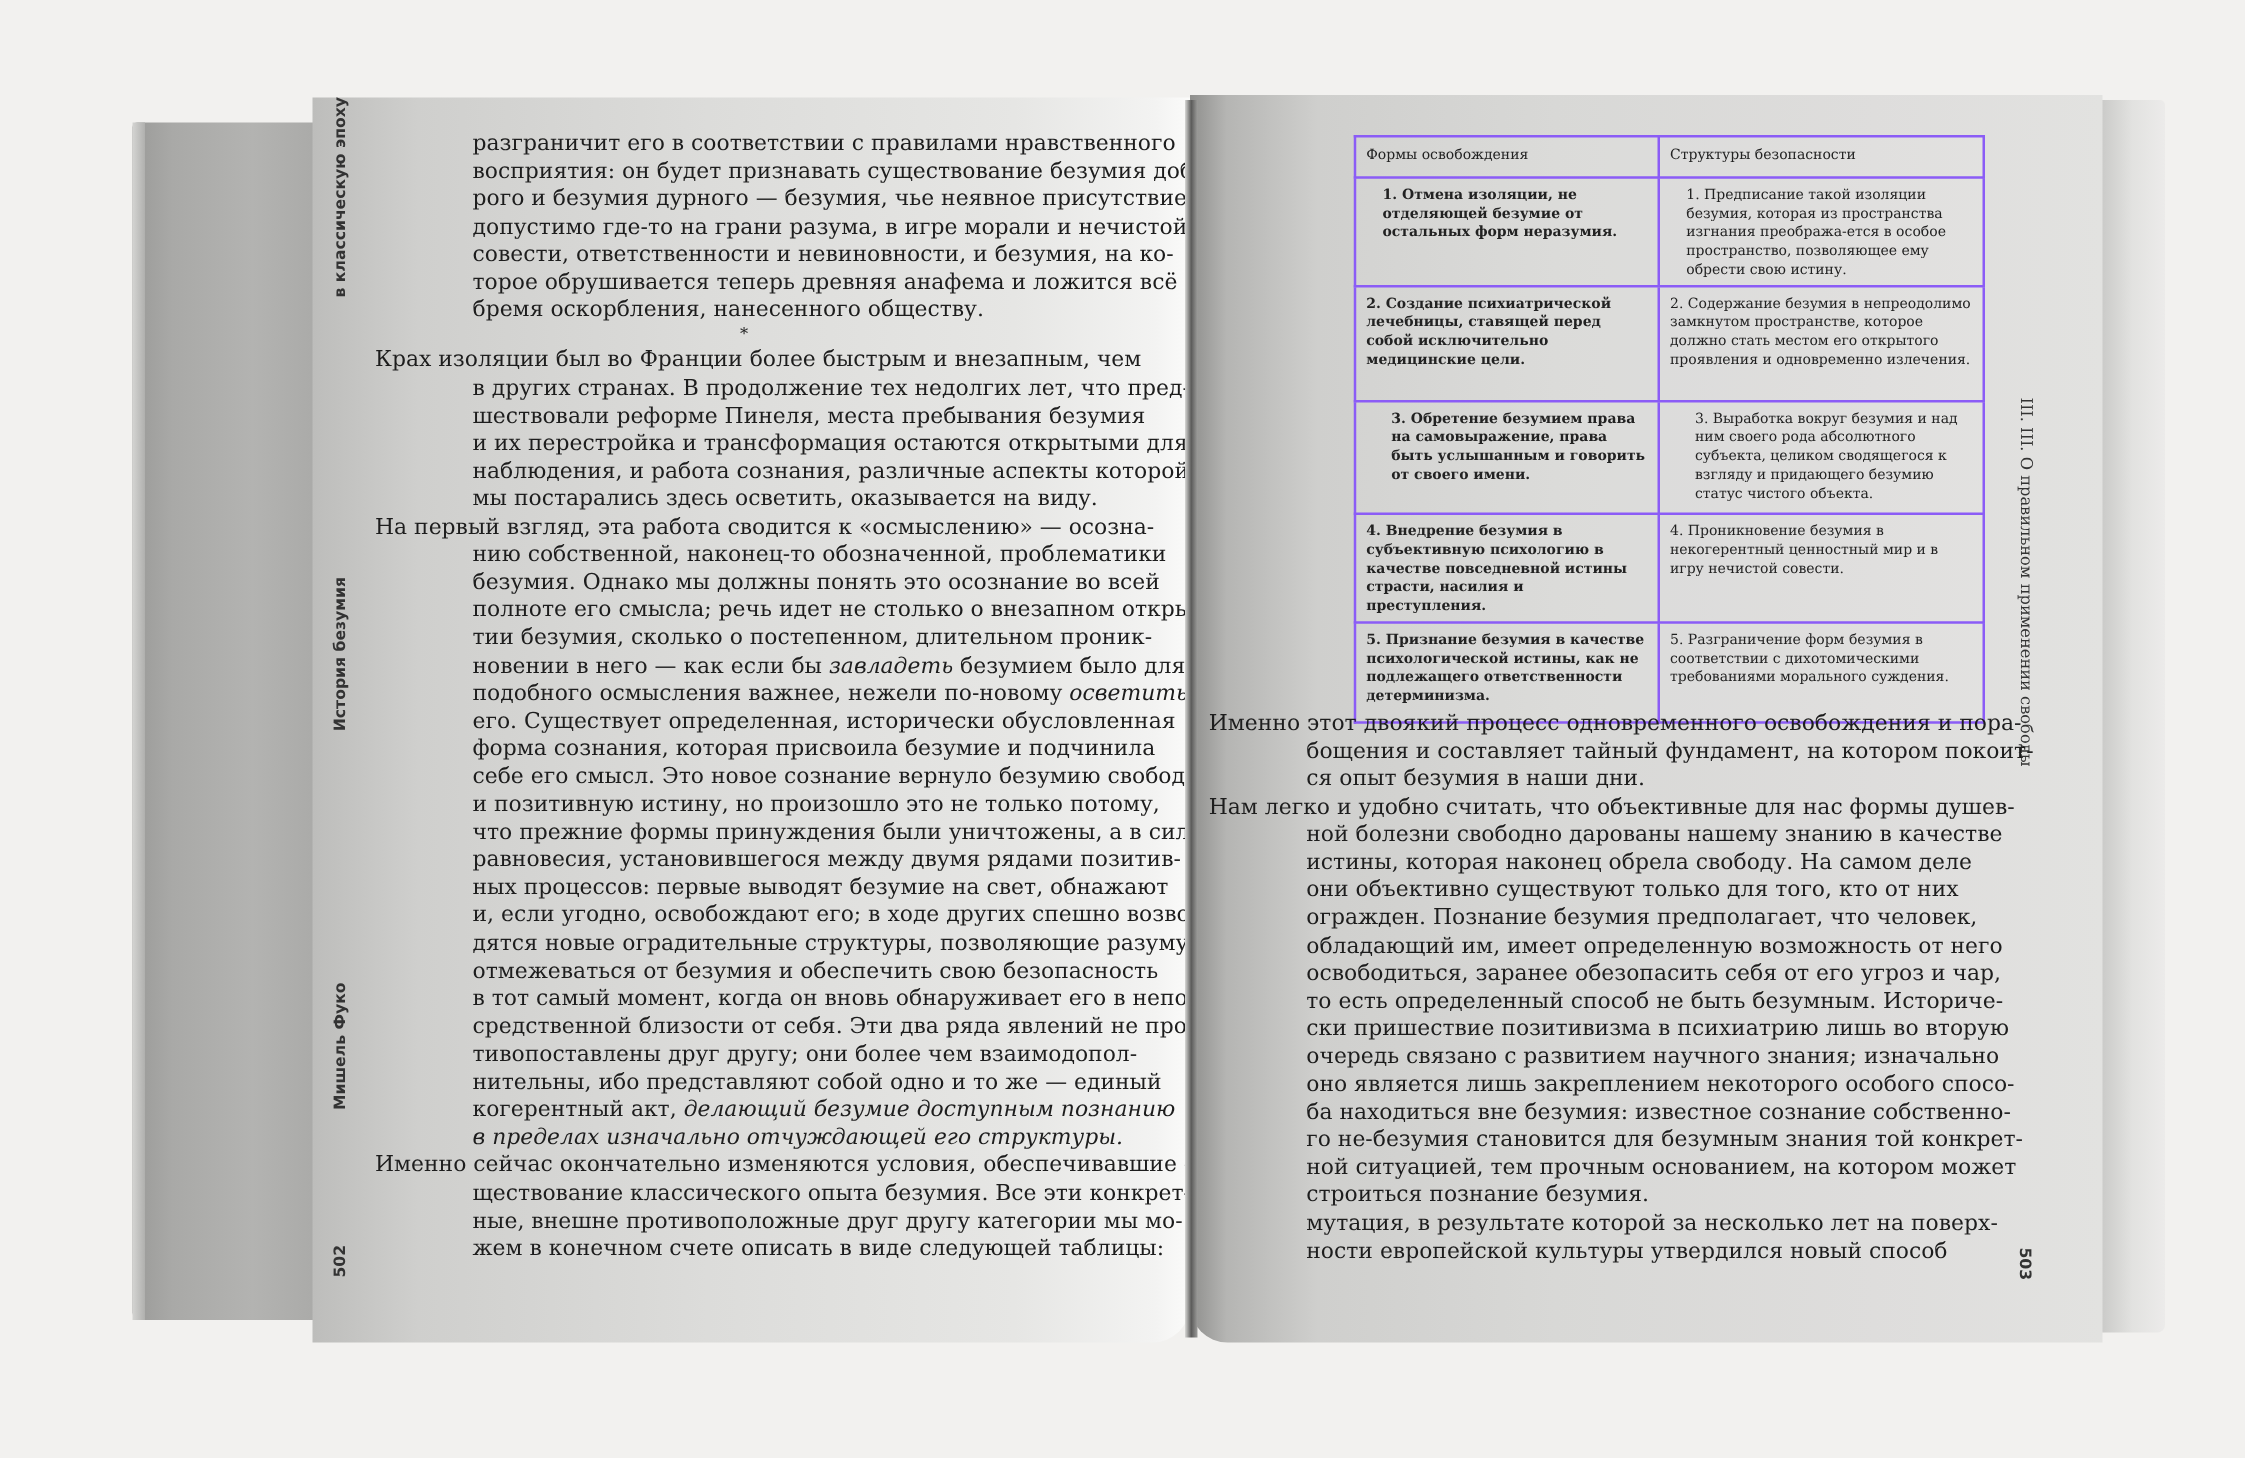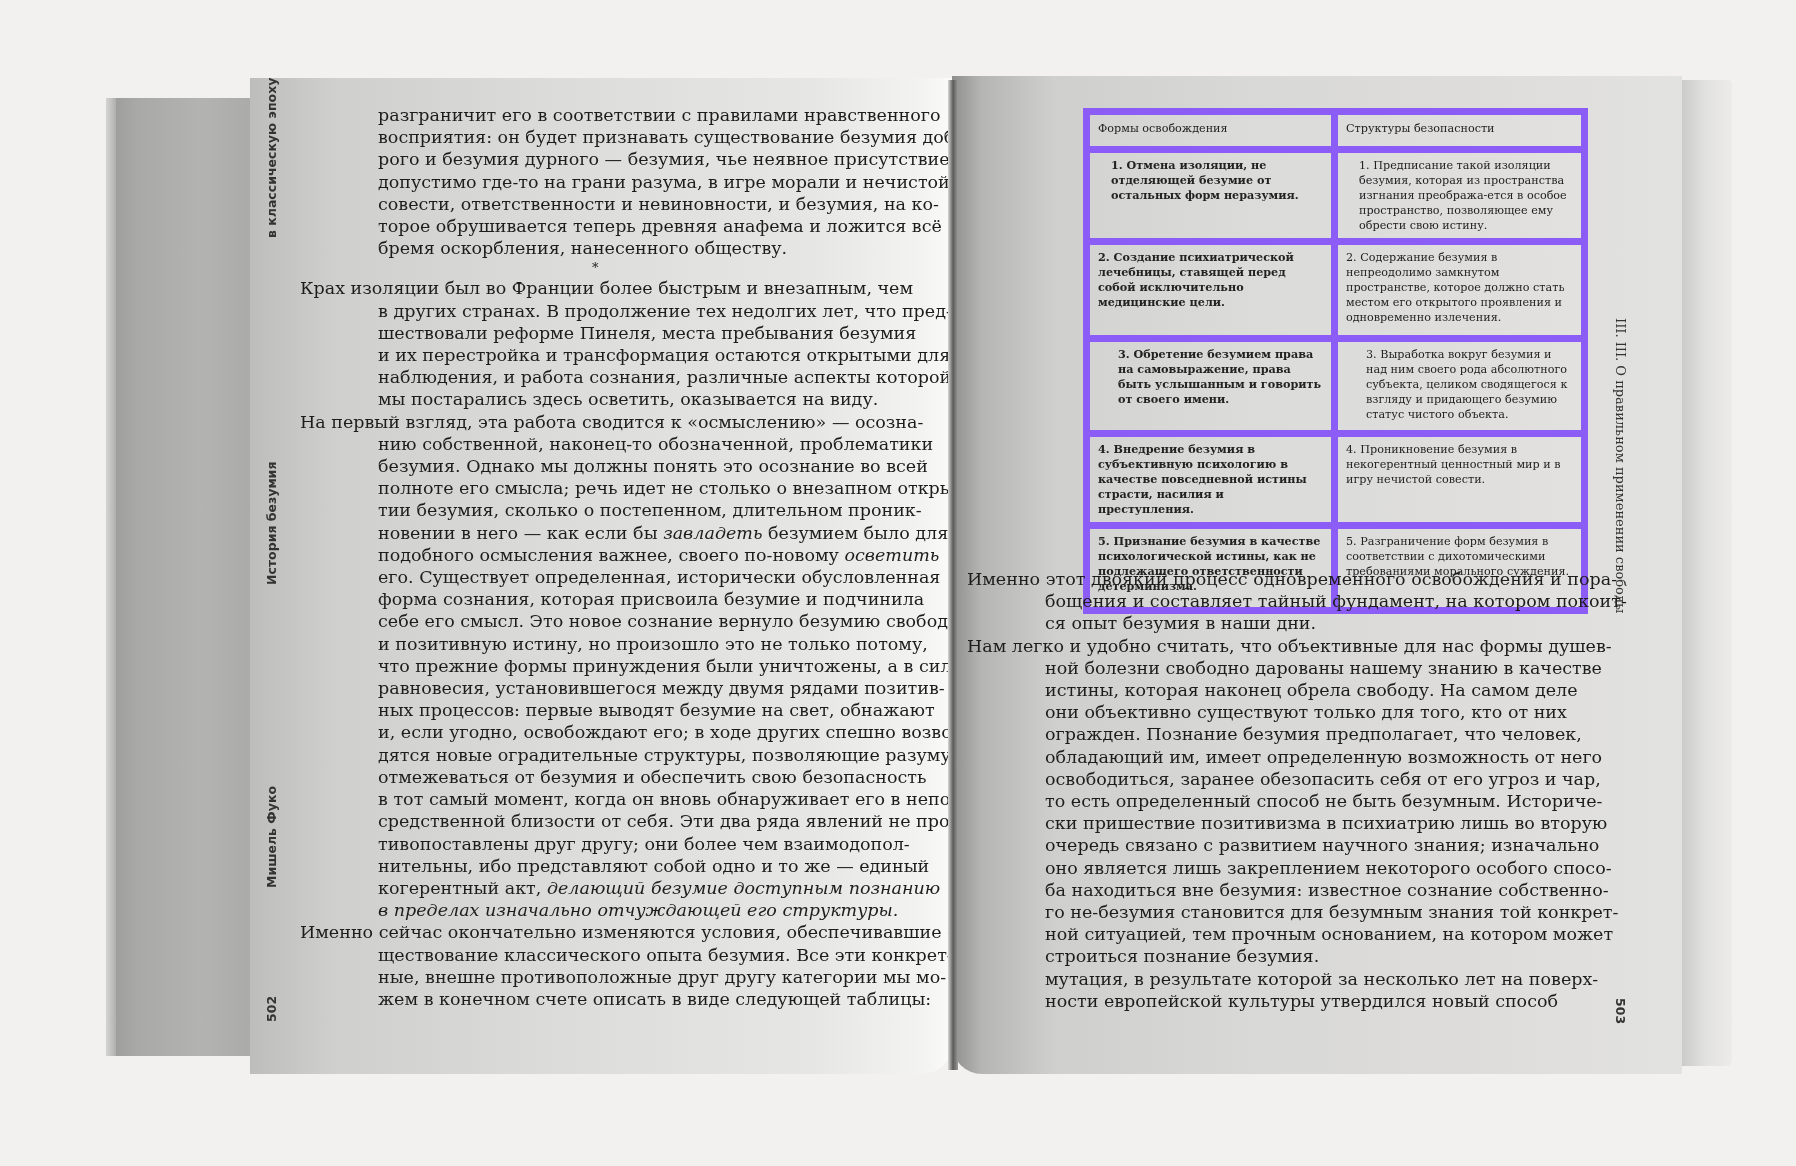--- a/index.html
+++ b/index.html
@@ -67,21 +67,21 @@
   .right-text { left:967px; top:568px; }
   .asterisk { display:block; padding-left:292px; font-size:13px; line-height:18px; }
   em { font-style:italic;margin-top:20px; }
 
   table.compare {
     position:absolute; left:1083px; top:108px; width:505px;
     border-collapse:collapse; font-size:11.2px; line-height:15px; color:#222;
     background:rgba(255,255,255,0.08);
   }
   table.compare th, table.compare td {
-    border:7px solid #8b5cf6; vertical-align:top; text-align:left; padding:5px 8px;
+    border:2px solid #8b5cf6; vertical-align:top; text-align:left; padding:5px 8px;
   }
   table.compare th { font-weight:normal; height:20px; padding-top:6px; }
   table.compare td.col1 { width:205px; font-weight:bold; }
   table.compare td.col2 { font-weight:normal; }
   table.compare tr.r1 td { height:72px;padding-left:21px; }
   table.compare tr.r2 td { height:80px;margin-left:28px; }
   table.compare tr.r3 td { height:78px;padding-left:28px; }
   table.compare tr.r4 td { height:62px; }
   table.compare tr.r5 td { height:68px; }
 </style>
@@ -120,21 +120,21 @@
       <span class="line indent">мы постарались здесь осветить, оказывается на виду.</span>
     </p>
 
     <p>
       <span class="line">На первый взгляд, эта работа сводится к «осмыслению» — осозна-</span>
       <span class="line indent">нию собственной, наконец-то обозначенной, проблематики</span>
       <span class="line indent">безумия. Однако мы должны понять это осознание во всей</span>
       <span class="line indent">полноте его смысла; речь идет не столько о внезапном откры-</span>
       <span class="line indent">тии безумия, сколько о постепенном, длительном проник-</span>
       <span class="line indent"><span>новении в него — как если бы </span><em>завладеть</em><span> безумием было для</span></span>
-      <span class="line indent"><span>подобного осмысления важнее, своего по-новому </span><em>осветить</em></span>
+      <span class="line indent"><span>подобного осмысления важнее, нежели по-новому </span><em>осветить</em></span>
       <span class="line indent">его. Существует определенная, исторически обусловленная</span>
       <span class="line indent">форма сознания, которая присвоила безумие и подчинила</span>
       <span class="line indent">себе его смысл. Это новое сознание вернуло безумию свободу</span>
       <span class="line indent">и позитивную истину, но произошло это не только потому,</span>
       <span class="line indent">что прежние формы принуждения были уничтожены, а в силу</span>
       <span class="line indent">равновесия, установившегося между двумя рядами позитив-</span>
       <span class="line indent">ных процессов: первые выводят безумие на свет, обнажают</span>
       <span class="line indent">и, если угодно, освобождают его; в ходе других спешно возво-</span>
       <span class="line indent">дятся новые оградительные структуры, позволяющие разуму</span>
       <span class="line indent">отмежеваться от безумия и обеспечить свою безопасность</span>

